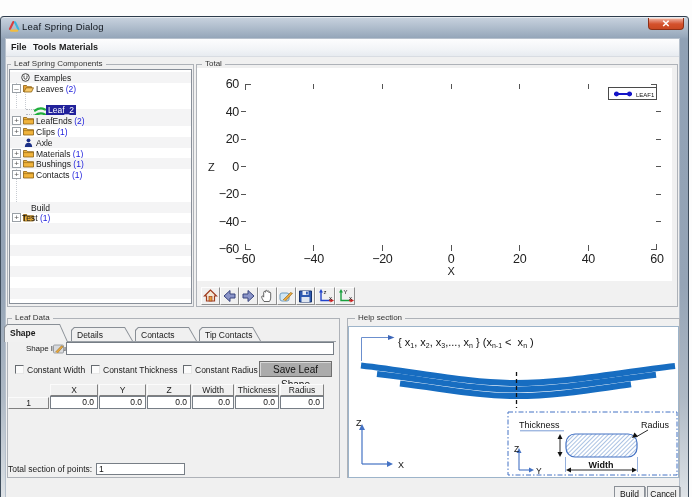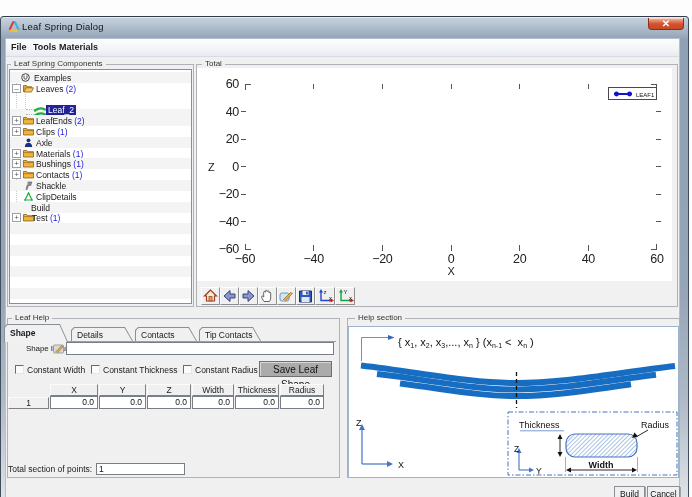--- a/index.html
+++ b/index.html
@@ -81,21 +81,21 @@
     </div>
   </div>
 
   <div class="group" style="left:7px;top:48px;width:187px;height:243px">
     <div class="glabel" style="left:3px">Leaf Spring Components</div>
   </div>
   <div class="group" style="left:196px;top:48px;width:482px;height:243px">
     <div class="glabel" style="left:5px">Total</div>
   </div>
   <div class="group" style="left:7px;top:302px;width:333px;height:160px">
-    <div class="glabel" style="left:4px">Leaf Help</div>
+    <div class="glabel" style="left:4px">Leaf Data</div>
   </div>
   <div class="group" style="left:347px;top:302px;width:333px;height:160px">
     <div class="glabel" style="left:7px">Help section</div>
   </div>
 
   <div id="tree">
 
     <div class="abs" style="left:6px;top:8px;width:1px;height:140px;border-left:1px dotted #c8ccd2"></div>
     <div class="abs" style="left:15px;top:24px;width:1px;height:21px;border-left:1px dotted #c8ccd2"></div>
 
@@ -178,48 +178,33 @@
 
     <div class="trow" style="top:99.2px">
       <div class="exp" style="left:2px">+</div>
       <svg class="abs" style="left:13px;top:1px" width="11" height="9" viewBox="0 0 11 9">
           <path d="M0.5 8 V1.5 h3.2 l1 1.2 H10.5 V8 z" fill="#f0b33c" stroke="#8a6010" stroke-width="0.8"></path>
           <path d="M0.5 3.6 h10" stroke="#8a6010" stroke-width="0.6"></path>
         </svg>
       <span class="tt" style="left:26px">Contacts <span class="cnt">(1)</span></span>
     </div>
 
-    <div class="trow alt" style="top:110px">
-      <svg class="abs" style="left:15px;top:1px" width="8" height="9" viewBox="0 0 8 9">
-          <path d="M2.8 1 h4 l-1 3.4 h-2.4 L2 8.6 h-1 L2.2 4" fill="#8a8f96" stroke="#55585c" stroke-width="0.6"></path>
-        </svg>
-      <span class="tt" style="left:26px">Shackle</span>
-    </div>
-
-    <div class="trow" style="top:120.8px">
-      <svg class="abs" style="left:14px;top:1px" width="9" height="9" viewBox="0 0 9 9">
-          <path d="M4.5 1 L1 8 H8 z" fill="none" stroke="#1faf3c" stroke-width="1.2"></path>
-          <circle cx="4.5" cy="1.4" r="0.9" fill="#1faf3c"></circle>
-          <circle cx="1.2" cy="7.8" r="0.9" fill="#1faf3c"></circle>
-          <circle cx="7.8" cy="7.8" r="0.9" fill="#1faf3c"></circle>
-        </svg>
-      <span class="tt" style="left:26px">ClipDetails</span>
-    </div>
+
 
     <div class="trow alt" style="top:131.6px">
       <span class="tt" style="left:21px">Build</span>
     </div>
 
     <div class="trow" style="top:142.4px">
       <div class="exp" style="left:2px">+</div>
       <svg class="abs" style="left:13px;top:1px" width="11" height="9" viewBox="0 0 11 9">
           <path d="M0.5 8 V1.5 h3.2 l1 1.2 H10.5 V8 z" fill="#f0b33c" stroke="#8a6010" stroke-width="0.8"></path>
           <path d="M0.5 3.6 h10" stroke="#8a6010" stroke-width="0.6"></path>
         </svg>
-      <span class="tt" style="left:22px">Test <span class="cnt">(1)</span></span>
+      <span class="tt" style="left:12px">Test <span class="cnt">(1)</span></span>
     </div>
 
     <div class="trow alt" style="top:153.2px"></div>
     <div class="trow alt" style="top:174.8px"></div>
     <div class="trow alt" style="top:196.4px"></div>
     <div class="trow alt" style="top:218px"></div>
   </div>
   <div id="plotbg"></div>
   <div id="plot">
 

